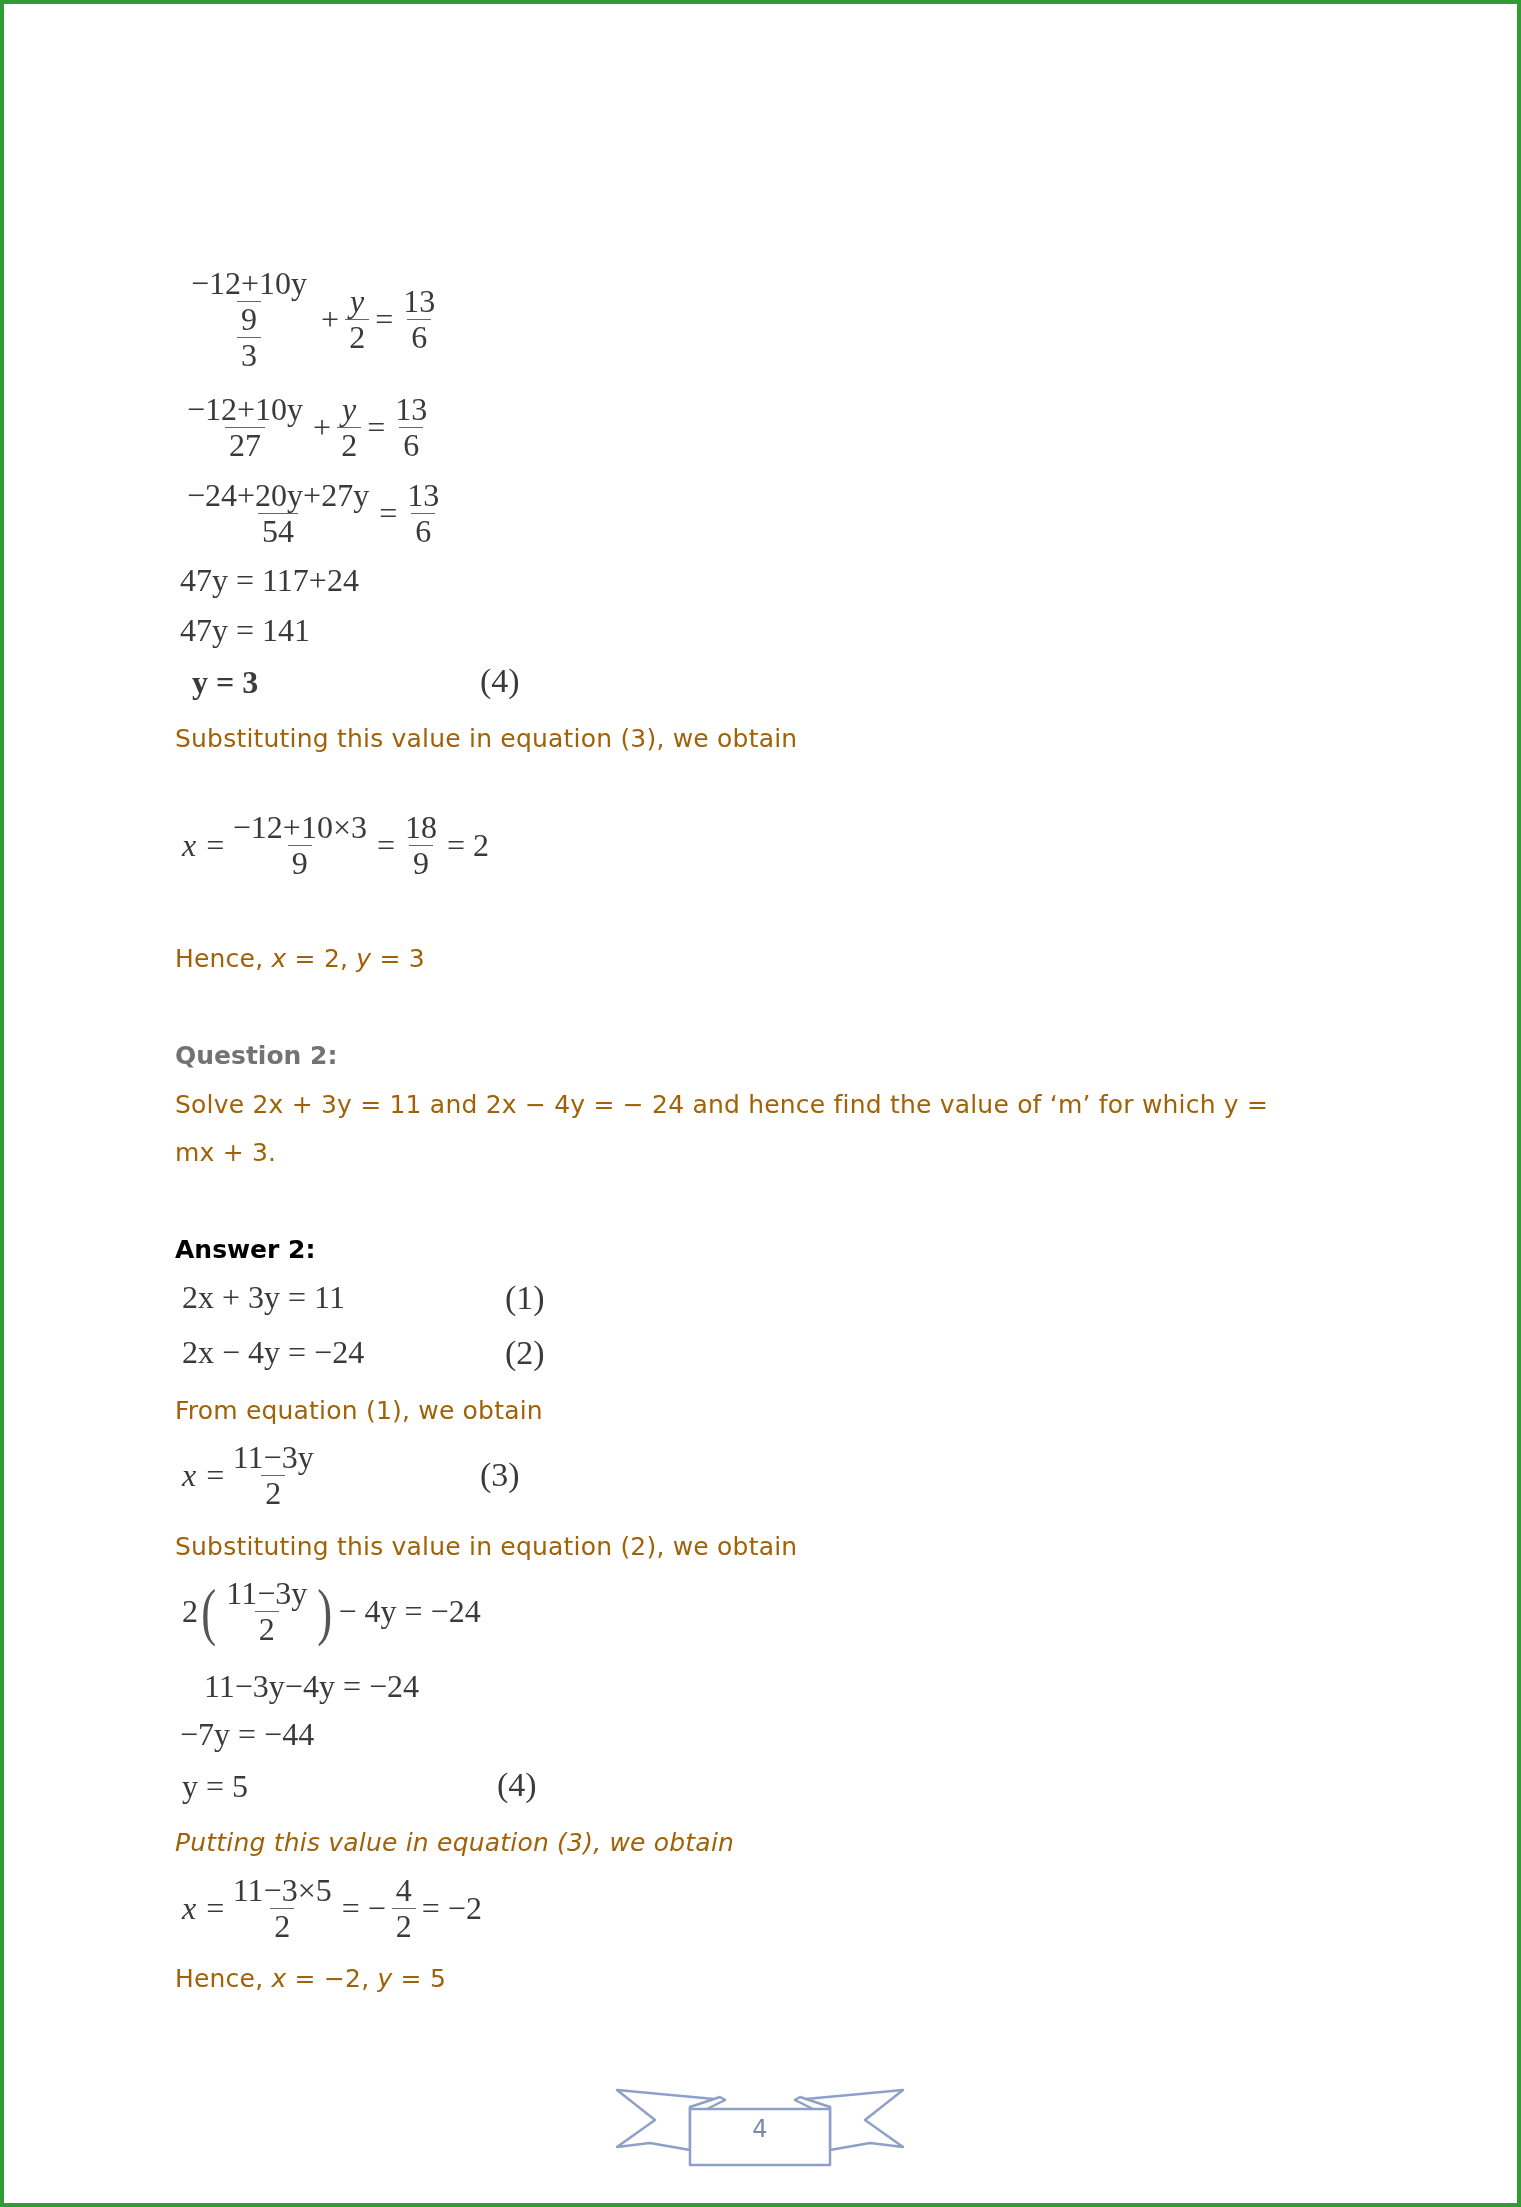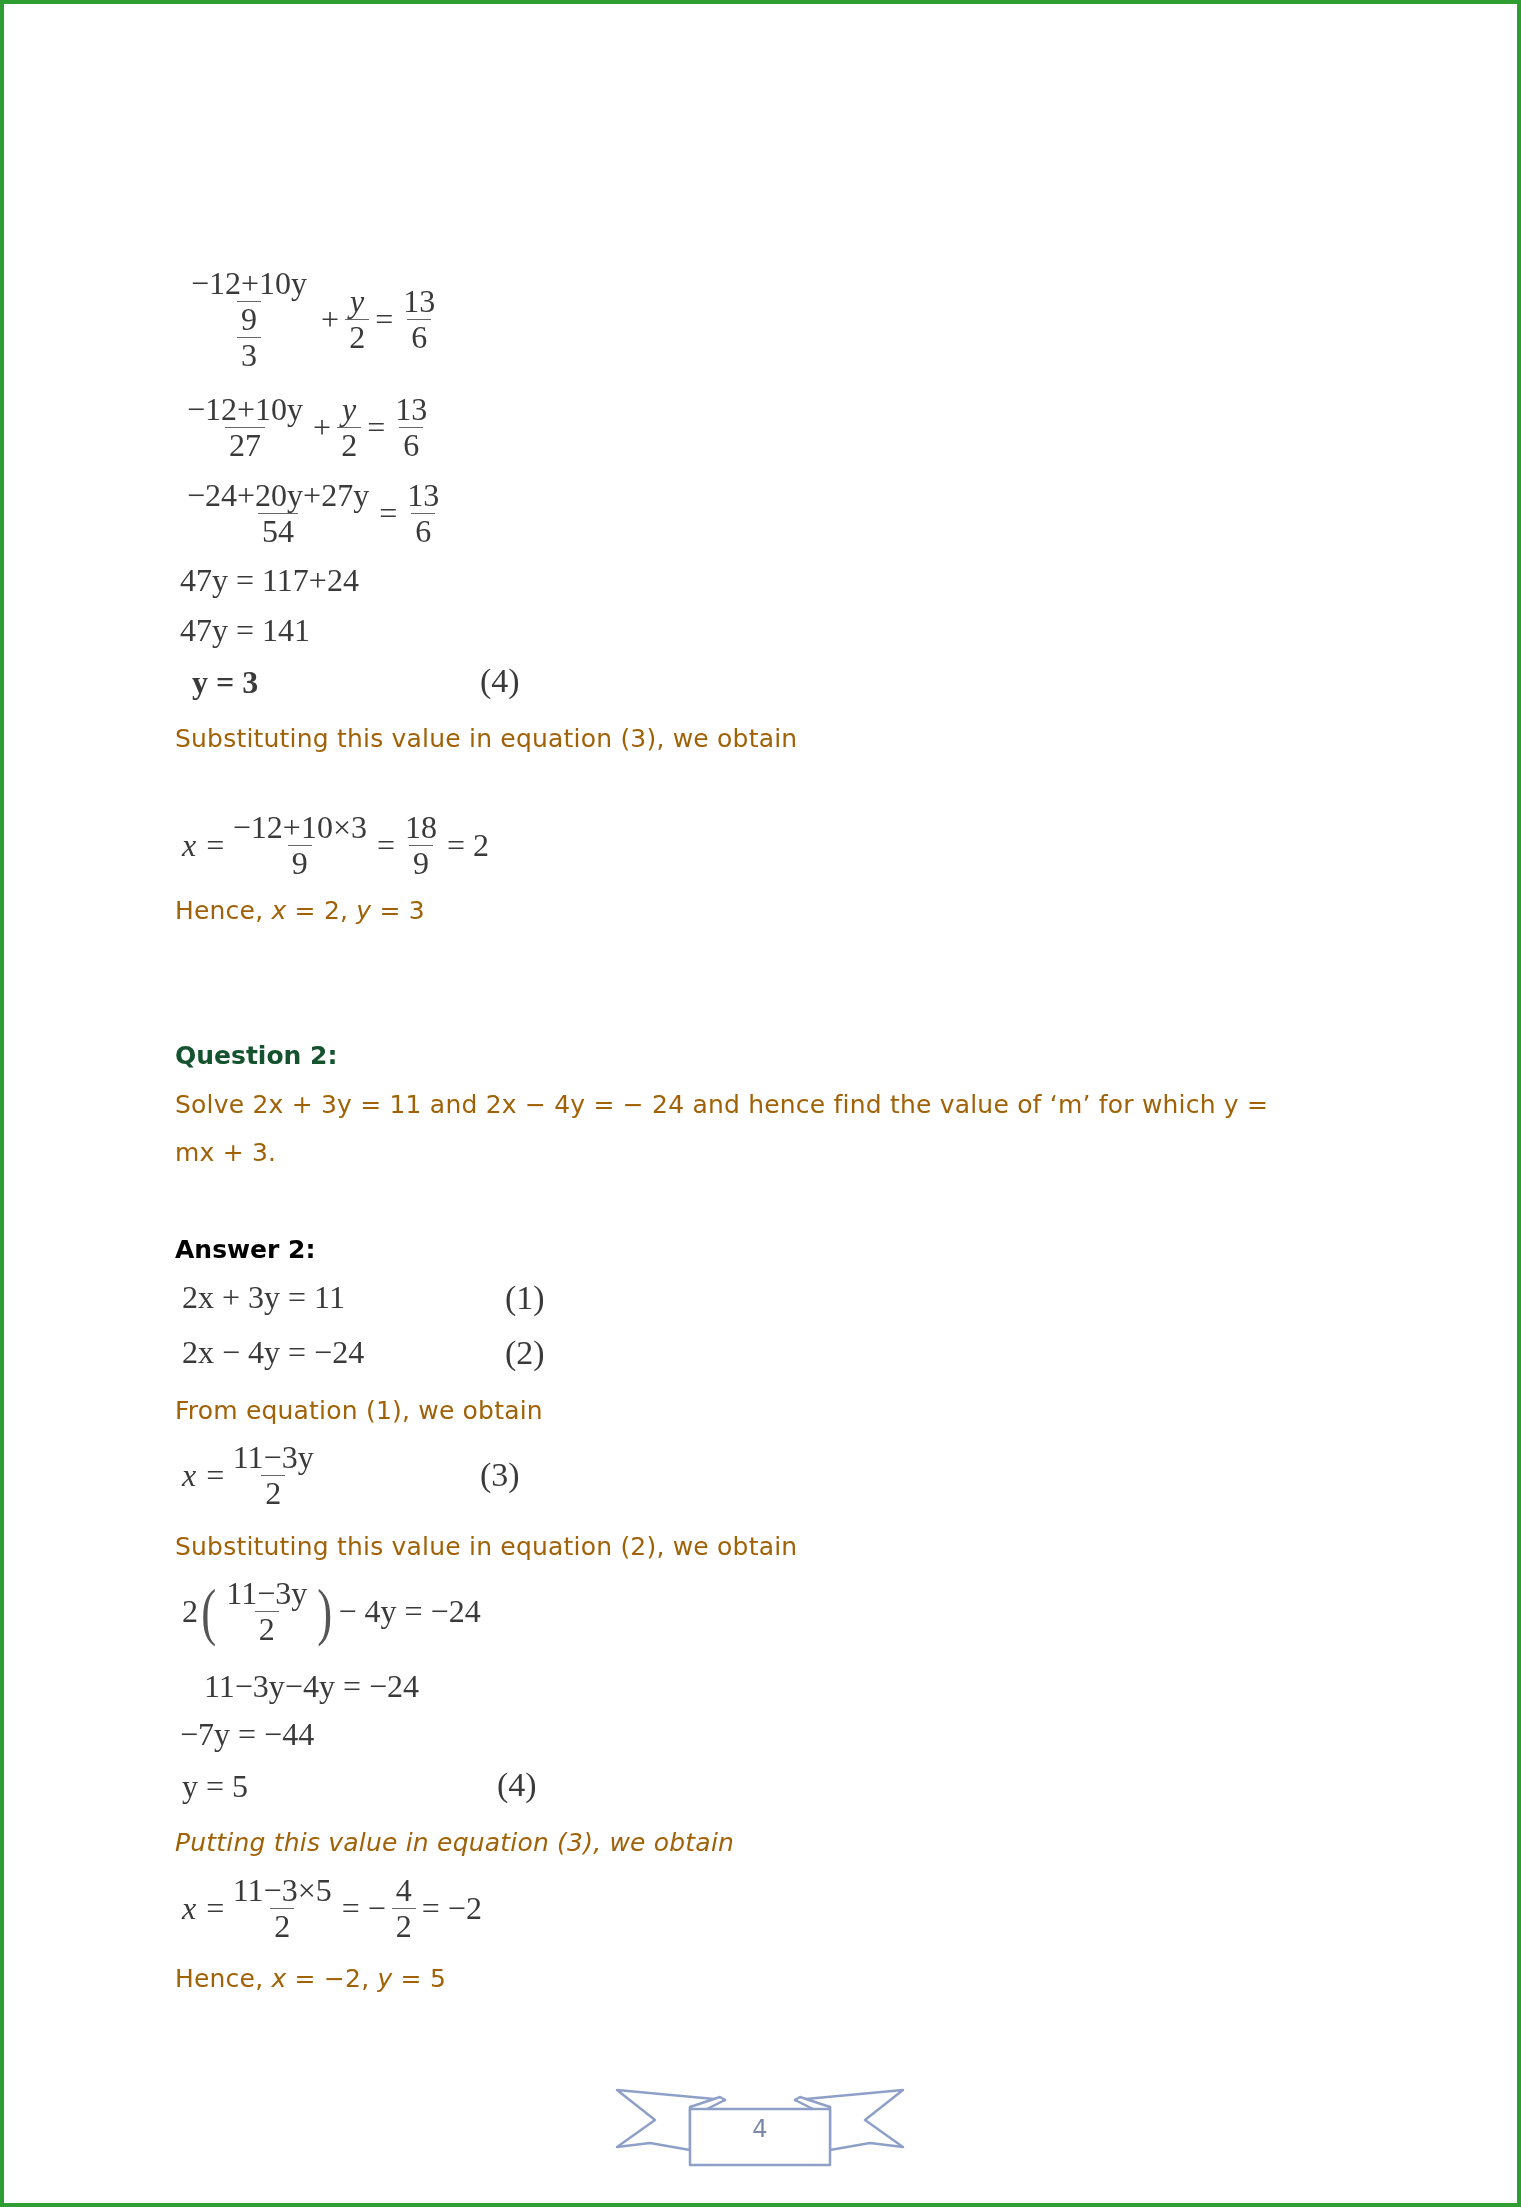--- a/index.html
+++ b/index.html
@@ -11,21 +11,21 @@
     position: absolute; left: 0; top: 0; width: 1521px; height: 2207px;
     box-sizing: border-box; border: 4px solid #2e9e32;
   }
   .abs { position: absolute; }
   .prose {
     font-family: "DejaVu Sans", sans-serif; font-size: 25px; color: #a16207;
     white-space: nowrap; letter-spacing: 0.2px;
   }
   .prose i { font-style: italic; }
   .heading { font-family: "DejaVu Sans", sans-serif; font-weight: bold; font-size: 25px; }
-  .q-head { color: #14532d; }
+  .q-head { color: #737373; }
   .a-head { color: #000000; }
   .math {
     font-family: "Liberation Serif", "DejaVu Serif", serif; font-size: 32px; color: #3a3a3a;
     white-space: nowrap; display: flex; align-items: center;
   }
   .math i { font-style: italic; }
   .frac { display: inline-flex; flex-direction: column; align-items: center; vertical-align: middle; margin: 0 3px; }
   .frac .num { padding: 0 4px; line-height: 1.1; }
   .frac .den { padding: 0 4px; line-height: 1.1; border-top: 1.5px solid #666; }
   .op { margin: 0 3px; }
@@ -107,21 +107,21 @@
       <span class="den">9</span>
     </span>
   <span class="op">=</span>
   <span class="frac">
       <span class="num">18</span>
       <span class="den">9</span>
     </span>
   <span class="op">= 2</span>
 </div>
 
-<div class="abs prose" style="left:175px; top:896px;">
+<div class="abs prose" style="left:175px; top:944px;">
   <span>Hence, </span><i>x</i><span> = 2, </span><i>y</i><span> = 3</span>
 </div>
 
 <div class="abs heading q-head" style="left:175px; top:1041px;">Question 2:</div>
 <div class="abs prose" style="left:175px; top:1090px;">Solve 2x + 3y = 11 and 2x − 4y = − 24 and hence find the value of ‘m’ for which y =</div>
 <div class="abs prose" style="left:175px; top:1138px;">mx + 3.</div>
 
 <div class="abs heading a-head" style="left:175px; top:1235px;">Answer 2:</div>
 
 <div class="abs math" style="left:182px; top:1279px;">2x + 3y = 11</div>

